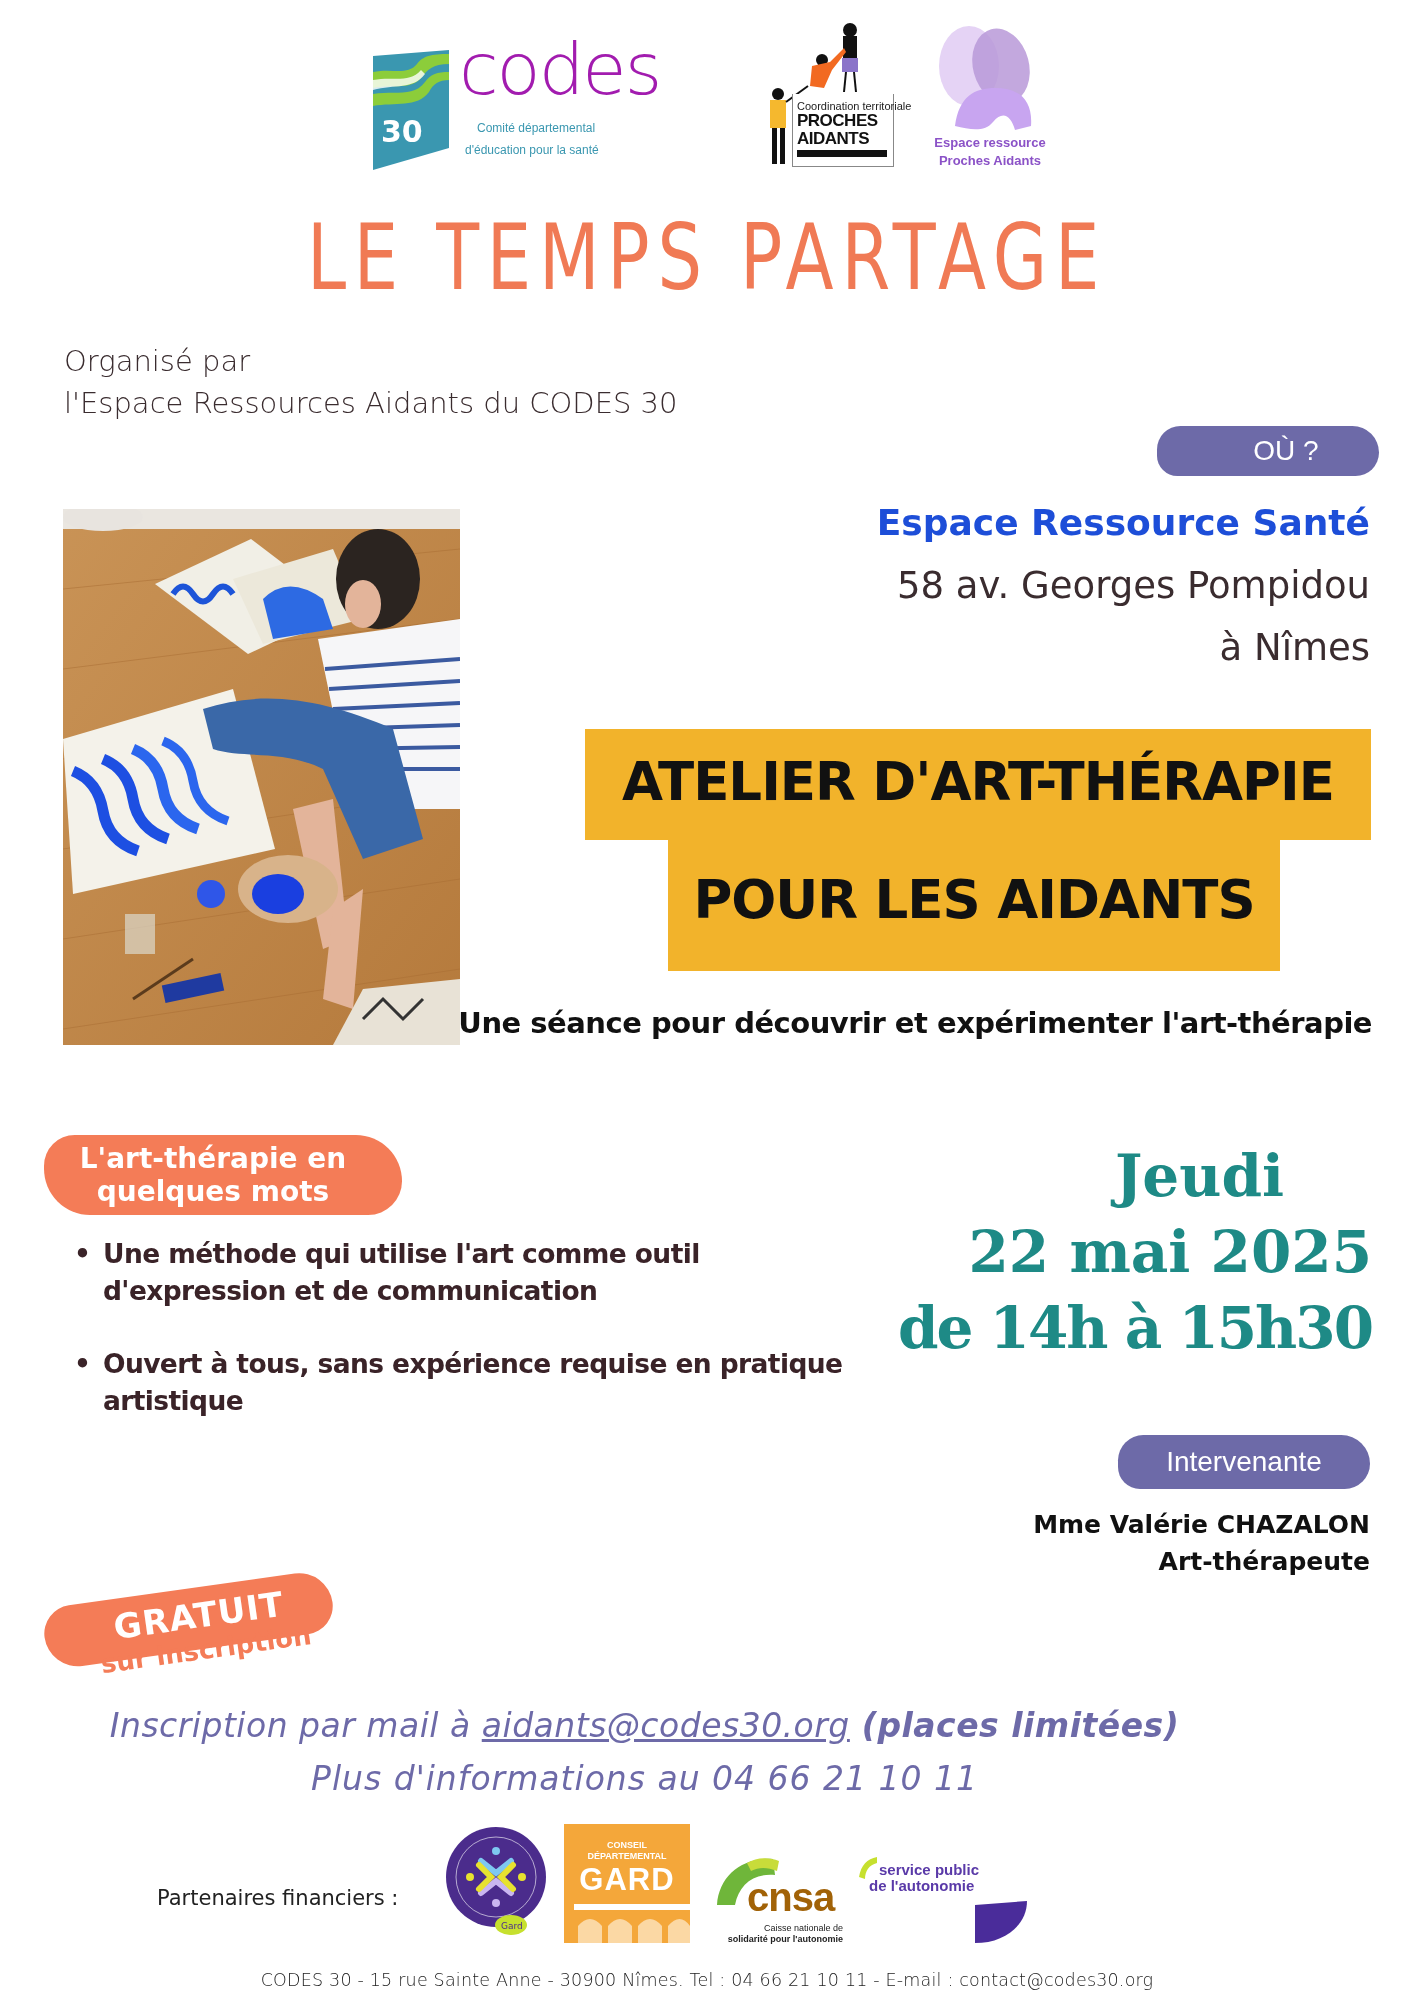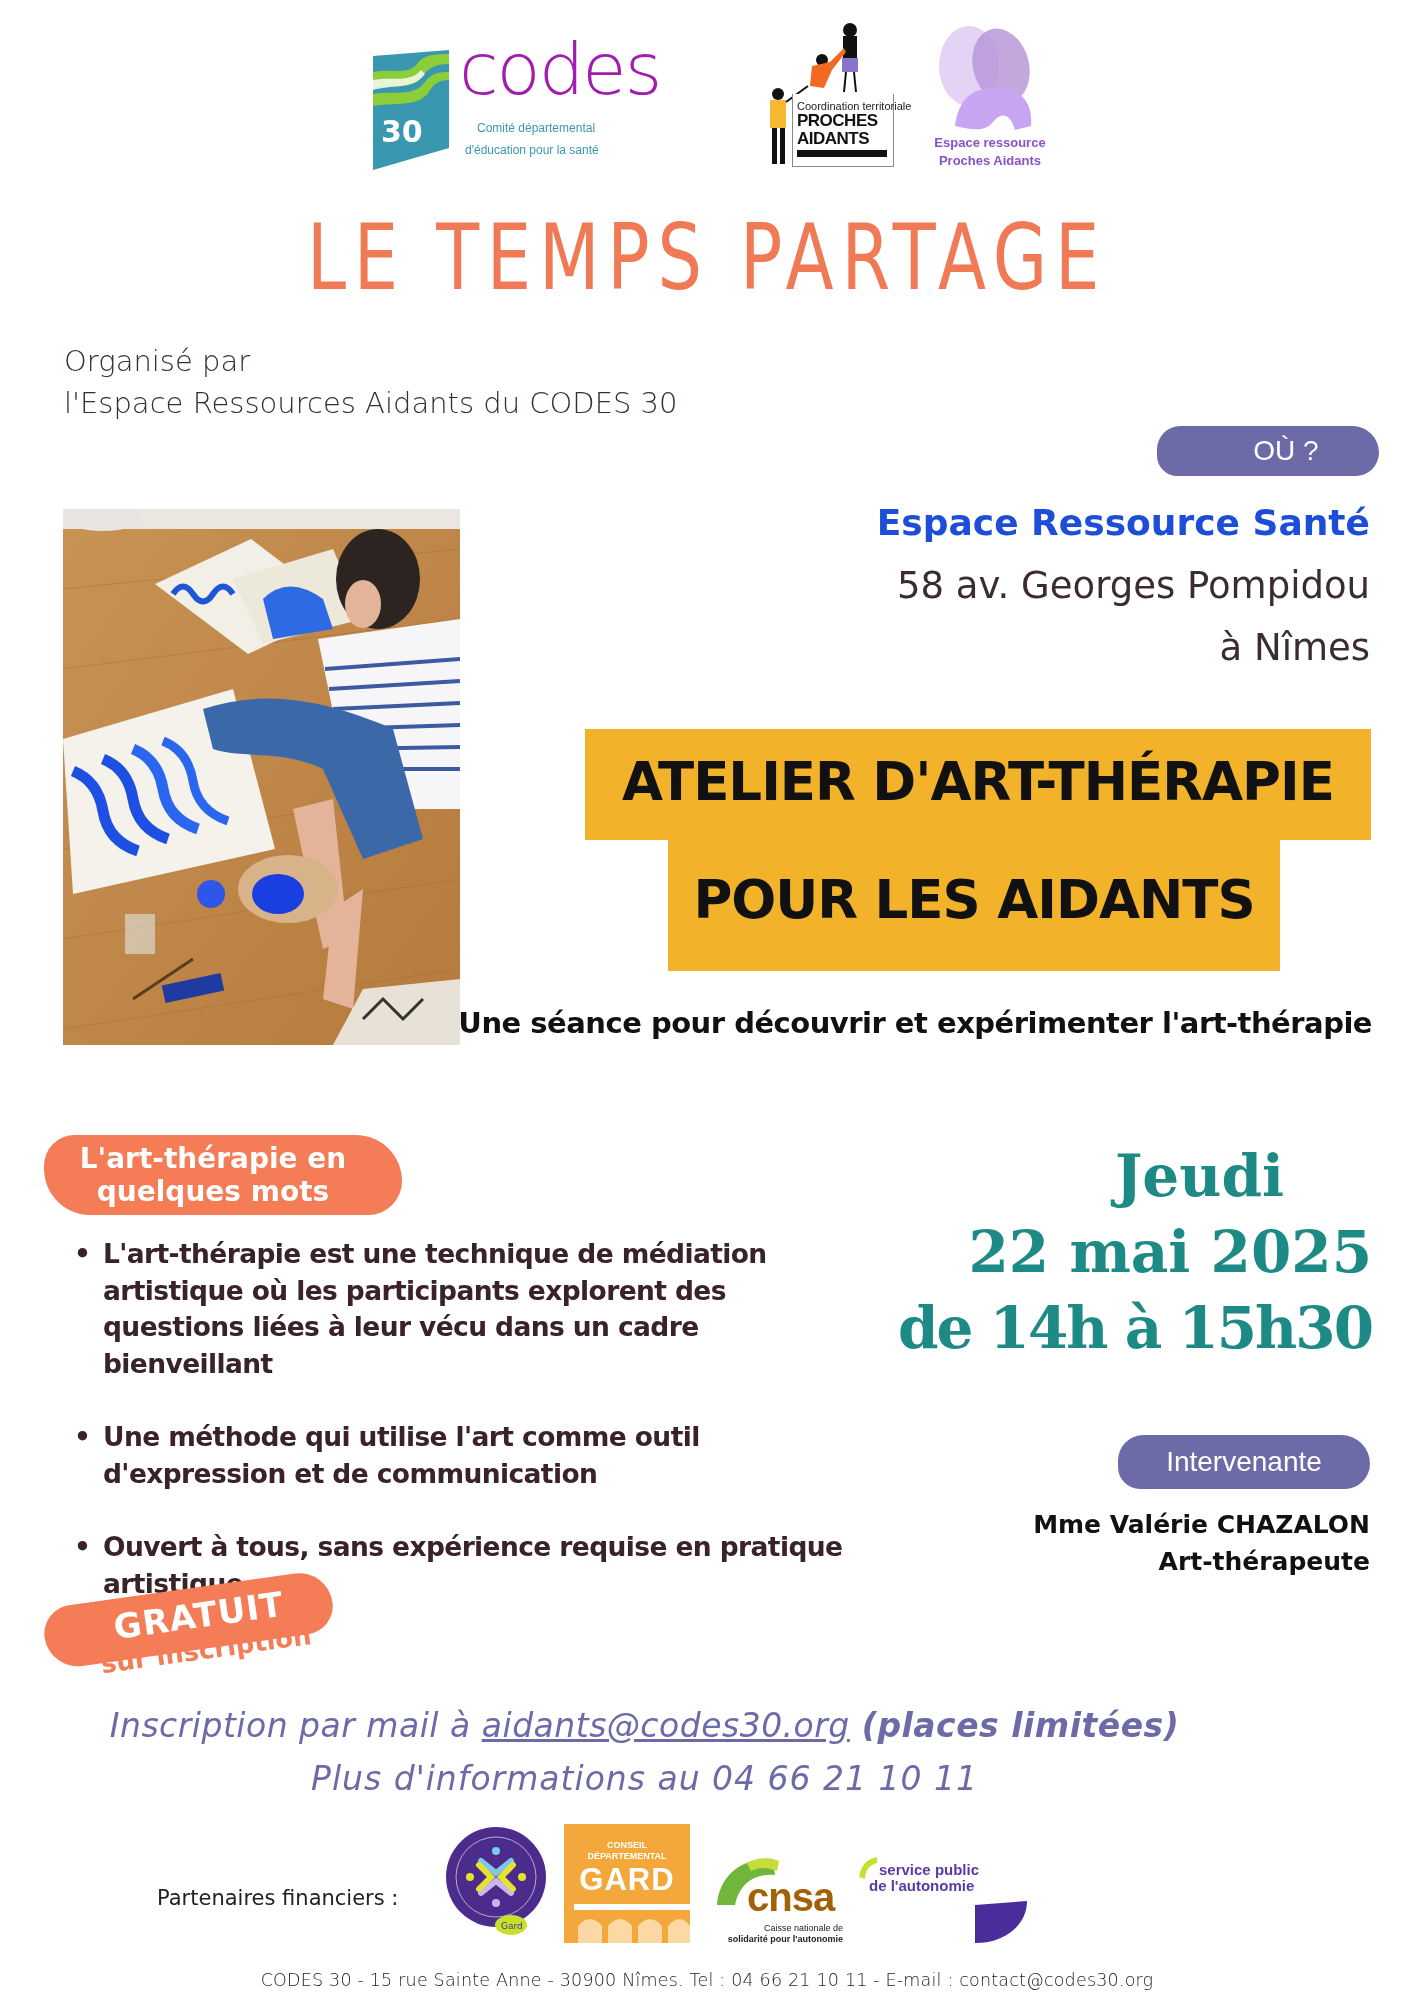--- a/index.html
+++ b/index.html
@@ -264,21 +264,20 @@
 </div>
 <div class="abs subtitle">Une séance pour découvrir et expérimenter l'art-thérapie</div>
 
 <div class="abs pill-orange words-pill">
   <div class="inner">
     <div>L'art-thérapie en</div>
     <div>quelques mots</div>
   </div>
 </div>
 <ul class="abs bullets">
-  <li>L'art-thérapie est une technique de médiation artistique où les participants explorent des questions liées à leur vécu dans un cadre bienveillant</li>
   <li>Une méthode qui utilise l'art comme outil d'expression et de communication</li>
   <li>Ouvert à tous, sans expérience requise en pratique artistique</li>
 </ul>
 
 <div class="abs date d1">Jeudi</div>
 <div class="abs date d2">22 mai 2025</div>
 <div class="abs date d3">de 14h à 15h30</div>
 
 <div class="abs pill-purple speaker-pill">
   <span>Intervenante</span>

